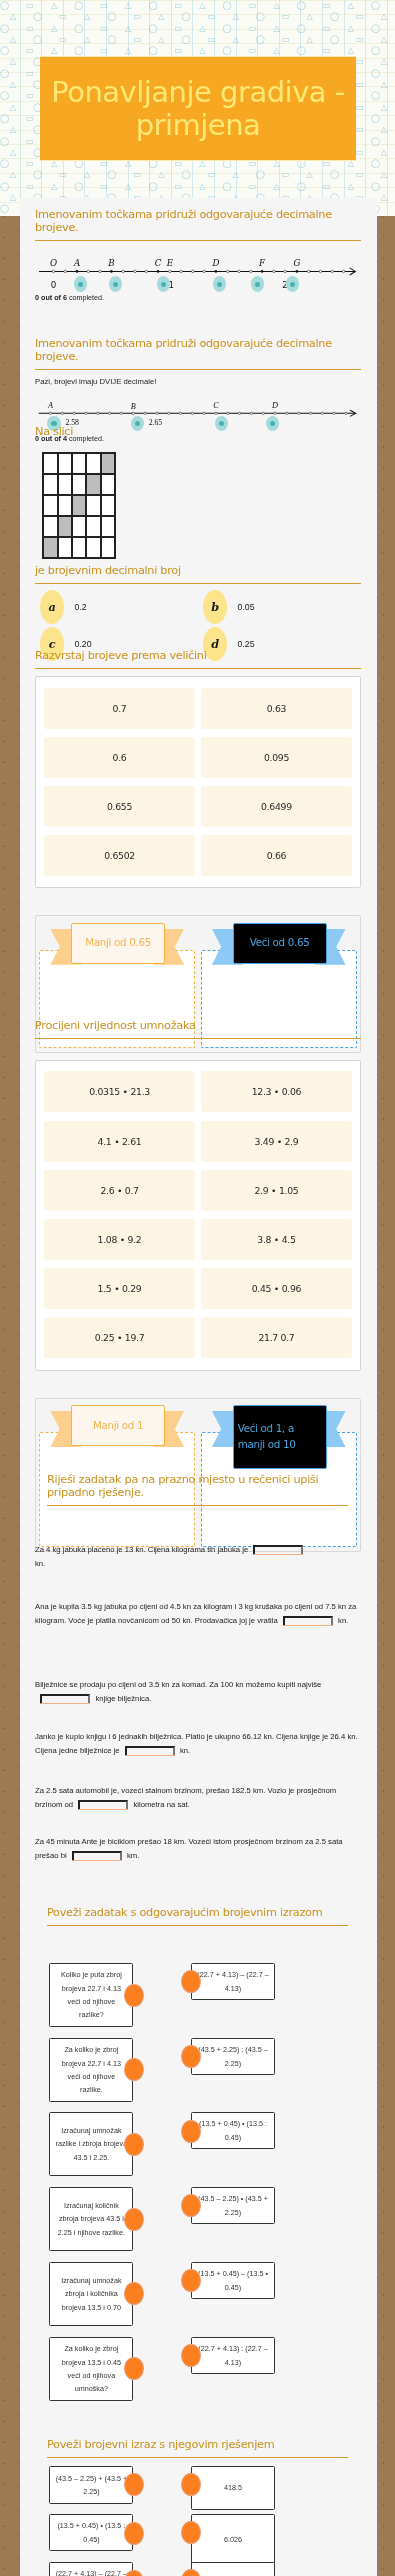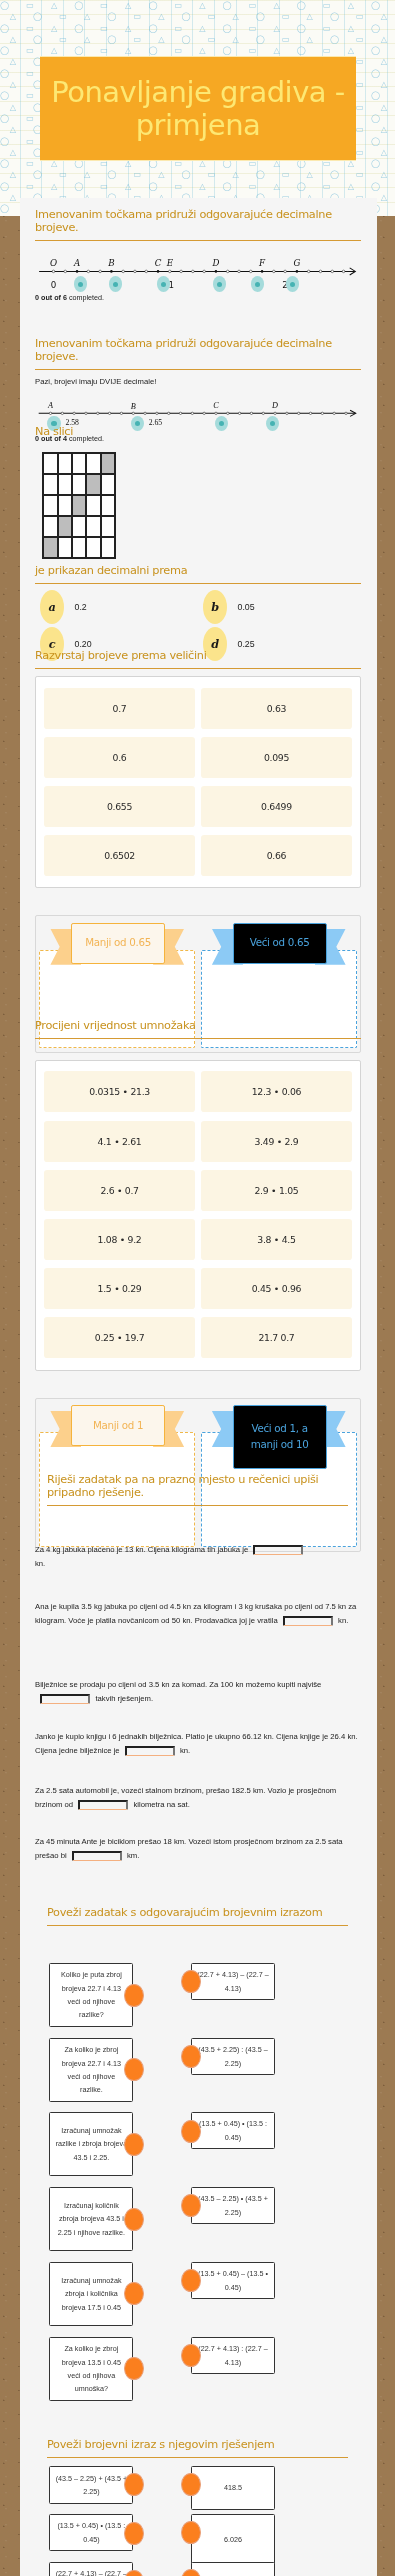--- a/index.html
+++ b/index.html
@@ -104,21 +104,21 @@
   .bin.blue .bin-drop { border-color: #4aa3dd; }
   .ribbon-tail {
     position: absolute; top: 6.2px; width: 31px; height: 36px; background: #fcd08c;
   }
   .bin.blue .ribbon-tail { background: #8ccaf5; }
   .ribbon-tail.l { left: 11.3px; clip-path: polygon(0 0, 100% 0, 100% 100%, 0 100%, 30% 50%); }
   .ribbon-tail.r { right: 11.3px; clip-path: polygon(0 0, 100% 0, 70% 50%, 100% 100%, 0 100%); }
   .ribbon {
     position: absolute; left: 32px; width: 94px; top: 0; height: 41px;
     background: #fcf6ec; border: 1px solid #f5b33c; border-radius: 2.1px;
-    display: flex; align-items: center; justify-content: center; text-align: center;
+    display: flex; align-items: center; justify-content: center; text-align: left;
     font-family: "DejaVu Sans", sans-serif; font-size: 10.3px; color: #f2b455; letter-spacing: -0.3px; line-height: 15.5px;
     padding: 0 4.1px;
   }
   .bin.blue .ribbon { background: #000000; border-color: #4aa3dd; color: #4aa3dd; }
   .bin.tall .ribbon { height: 64px; }
 
   .fill p { font-family: "Liberation Sans", sans-serif; font-size: 7.7px; color: #222; line-height: 14px; }
   .blank {
     display: inline-block; width: 50px; height: 10.3px; vertical-align: middle;
     border-bottom: 0.8px solid #f4b080; border-radius: 0 0 1.5px 1.5px; margin: 0 5.2px;
@@ -308,21 +308,21 @@
       <div class="f"></div>
       <div></div>
       <div></div>
       <div></div>
     <div class="f"></div>
       <div></div>
       <div></div>
       <div></div>
       <div></div>
   </div>
-  <div class="sec-title" style="margin-top:5.2px;">je prikazan decimalni prema</div>
+  <div class="sec-title" style="margin-top:5.2px;">je brojevnim decimalni broj</div>
   <div class="sec-rule"></div>
   <div class="mc" style="margin-top:7.2px;">
     <div class="mc-opt">
         <span class="mc-badge">a</span>
         <span class="mc-val">0.2</span>
       </div>
     <div class="mc-opt">
         <span class="mc-badge">b</span>
         <span class="mc-val">0.05</span>
       </div>
@@ -399,21 +399,21 @@
   </div>
 </div>
 
 <div class="sec sec-indent" style="top:1473px;">
   <div class="sec-title">Riješi zadatak pa na prazno mjesto u rečenici upiši pripadno rješenje.</div>
   <div class="sec-rule"></div>
 </div>
 <div class="sec fill" style="top:1543px;">
   <p style="position:absolute; top:0;"><span>Za 4 kg jabuka plaćeno je 13 kn. Cijena kilograma tih jabuka je</span><input class="blank" style=""><br><span>kn.</span></p>
   <p style="position:absolute; top:57px;"><span>Ana je kupila 3.5 kg jabuka po cijeni od 4.5 kn za kilogram i 3 kg krušaka po cijeni od 7.5 kn za kilogram. Voće je platila novčanicom od 50 kn. Prodavačica joj je vratila</span><input class="blank" style=""><span>kn.</span></p>
-  <p style="position:absolute; top:135px;"><span>Bilježnice se prodaju po cijeni od 3.5 kn za komad. Za 100 kn možemo kupiti najviše</span><input class="blank" style=""><span>takvih rješenjem.</span></p>
+  <p style="position:absolute; top:135px;"><span>Bilježnice se prodaju po cijeni od 3.5 kn za komad. Za 100 kn možemo kupiti najviše</span><input class="blank" style=""><span>knjige bilježnica.</span></p>
   <p style="position:absolute; top:187px;"><span>Janko je kupio knjigu i 6 jednakih bilježnica. Platio je ukupno 66.12 kn. Cijena knjige je 26.4 kn. Cijena jedne bilježnice je</span><input class="blank" style=""><span>kn.</span></p>
   <p style="position:absolute; top:241px;"><span>Za 2.5 sata automobil je, vozeći stalnom brzinom, prešao 182.5 km. Vozio je prosječnom brzinom od</span><input class="blank" style=""><span>kilometra na sat.</span></p>
   <p style="position:absolute; top:292px;"><span>Za 45 minuta Ante je biciklom prešao 18 km. Vozeći istom prosječnom brzinom za 2.5 sata prešao bi</span><input class="blank" style=""><span>km.</span></p>
 </div>
 
 <div class="sec sec-indent" style="top:1906px;">
   <div class="sec-title">Poveži zadatak s odgovarajućim brojevnim izrazom</div>
   <div class="sec-rule"></div>
 </div>
 <div class="sec" style="top:1963px; height:433px;">
@@ -430,21 +430,21 @@
   <div class="mbox left" style="top:149px; height:64px;">Izračunaj umnožak razlike i zbroja brojeva 43.5 i 2.25.</div>
   <div class="mdot" style="left:89px; top:170px;"></div>
   <div class="mbox right" style="top:149px; height:37px;">(13.5 + 0.45) • (13.5 : 0.45)</div>
   <div class="mdot" style="left:146px; top:157px;"></div>
 
   <div class="mbox left" style="top:224px; height:64px;">Izračunaj količnik zbroja brojeva 43.5 i 2.25 i njihove razlike.</div>
   <div class="mdot" style="left:89px; top:245px;"></div>
   <div class="mbox right" style="top:224px; height:37px;">(43.5 – 2.25) • (43.5 + 2.25)</div>
   <div class="mdot" style="left:146px; top:231px;"></div>
 
-  <div class="mbox left" style="top:299px; height:64px;">Izračunaj umnožak zbroja i količnika brojeva 17.5 i 0.45</div>
+  <div class="mbox left" style="top:299px; height:64px;">Izračunaj umnožak zbroja i količnika brojeva 13.5 i 0.70</div>
   <div class="mdot" style="left:89px; top:319px;"></div>
   <div class="mbox right" style="top:299px; height:37px;">(13.5 + 0.45) – (13.5 • 0.45)</div>
   <div class="mdot" style="left:146px; top:306px;"></div>
 
   <div class="mbox left" style="top:374px; height:64px;">Za koliko je zbroj brojeva 13.5 i 0.45 veći od njihova umnoška?</div>
   <div class="mdot" style="left:89px; top:394px;"></div>
   <div class="mbox right" style="top:374px; height:37px;">(22.7 + 4.13) : (22.7 – 4.13)</div>
   <div class="mdot" style="left:146px; top:381px;"></div>
 </div>
 

